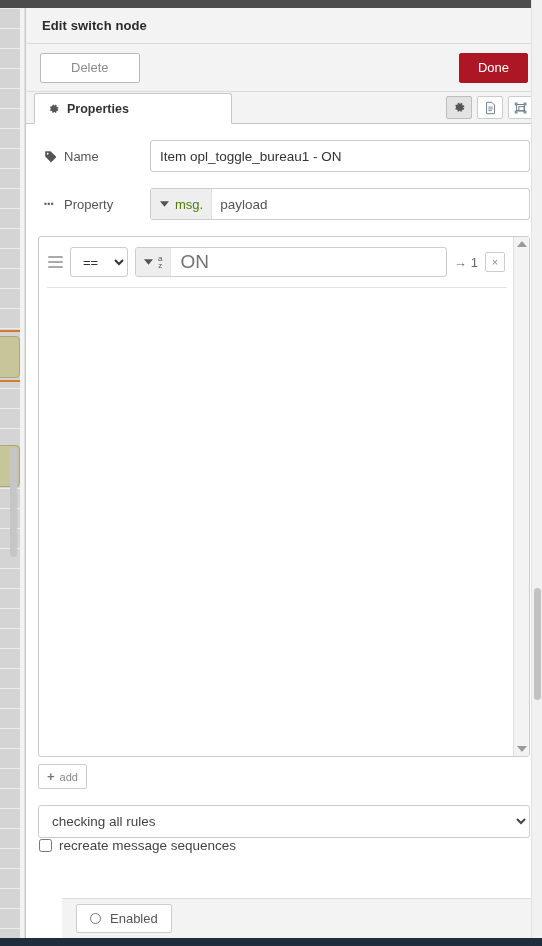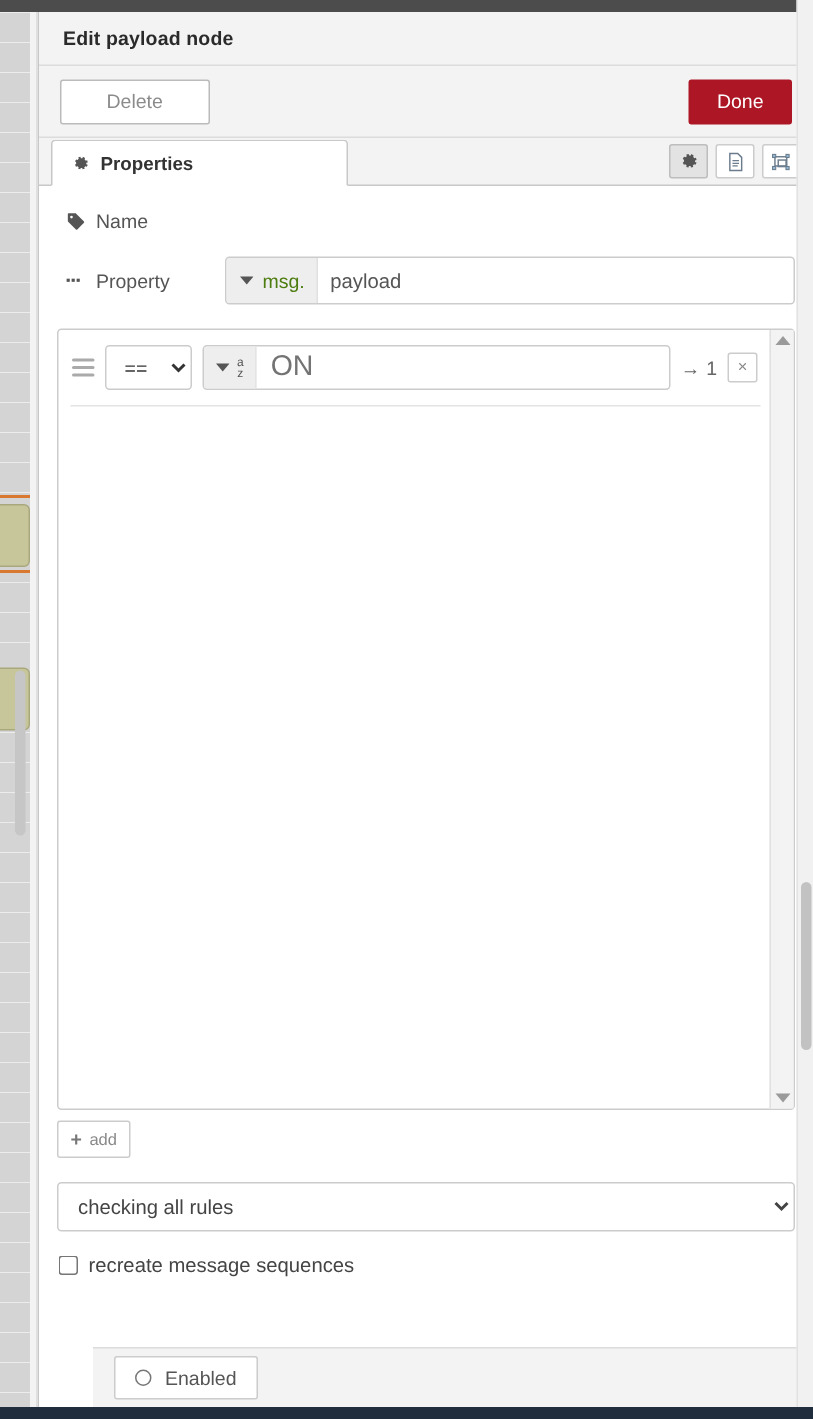--- a/index.html
+++ b/index.html
@@ -315,21 +315,20 @@
     margin-top: 16px;
     width: 100%; height: 33px;
     border: 1px solid #ccc; border-radius: 3px;
     font-size: 13.5px; color: #444;
     font-family: "Liberation Sans", sans-serif;
     background: #fff;
     padding: 0 9px;
   }
 
   .checkbox-row {
-    margin-top: 15px;
     display: flex; align-items: center; gap: 7px;
     font-size: 13.5px; color: #444;
     padding-left: 1px;
   }
   .checkbox-row input { width: 13px; height: 13px; margin: 0; cursor: pointer; }
 
   
   .dlg-footer {
     height: 40px;
     background: #f3f3f3;
@@ -366,21 +365,21 @@
   </div>
   <div class="ws-gutter"></div>
   <div id="canvas-scrollbar-v"></div>
 </div>
 
 <div id="top-bar"></div>
 
 <div id="dialog">
 
   <div class="dlg-titlebar">
-    <span class="dlg-title">Edit payload node</span>
+    <span class="dlg-title">Edit switch node</span>
   </div>
 
   <div class="dlg-actions">
     <button class="btn btn-delete">Delete</button>
     <span class="spacer"></span>
     <button class="btn btn-done">Done</button>
   </div>
 
   <div class="tabbar">
     <div class="tab">
@@ -421,20 +420,21 @@
     
     <div class="form-row">
       <div class="form-label">
         <span>
           <svg width="13" height="13" viewBox="0 0 16 16">
               <path fill="#555" d="M1.5 7.8V2.3c0-.45.35-.8.8-.8h5.5c.2 0 .4.1.55.25l6.4 6.4c.3.3.3.8 0 1.1l-5.5 5.5c-.3.3-.8.3-1.1 0l-6.4-6.4A.8.8 0 0 1 1.5 7.8zm3-4.3a1.1 1.1 0 1 0 0 2.2 1.1 1.1 0 0 0 0-2.2z"></path>
             </svg>
         </span>
         <span>Name</span>
       </div>
+      <input class="text-input" type="text" value="Item opl_toggle_bureau1 - ON" style="">
     </div>
 
     
     <div class="form-row">
       <div class="form-label">
         <span>
           <svg width="13" height="8" viewBox="0 0 16 8">
             <rect x="0.5" y="2.5" width="2.6" height="2.6" fill="#555"></rect>
             <rect x="4.6" y="2.5" width="2.6" height="2.6" fill="#555"></rect>
             <rect x="8.7" y="2.5" width="2.6" height="2.6" fill="#555"></rect>

